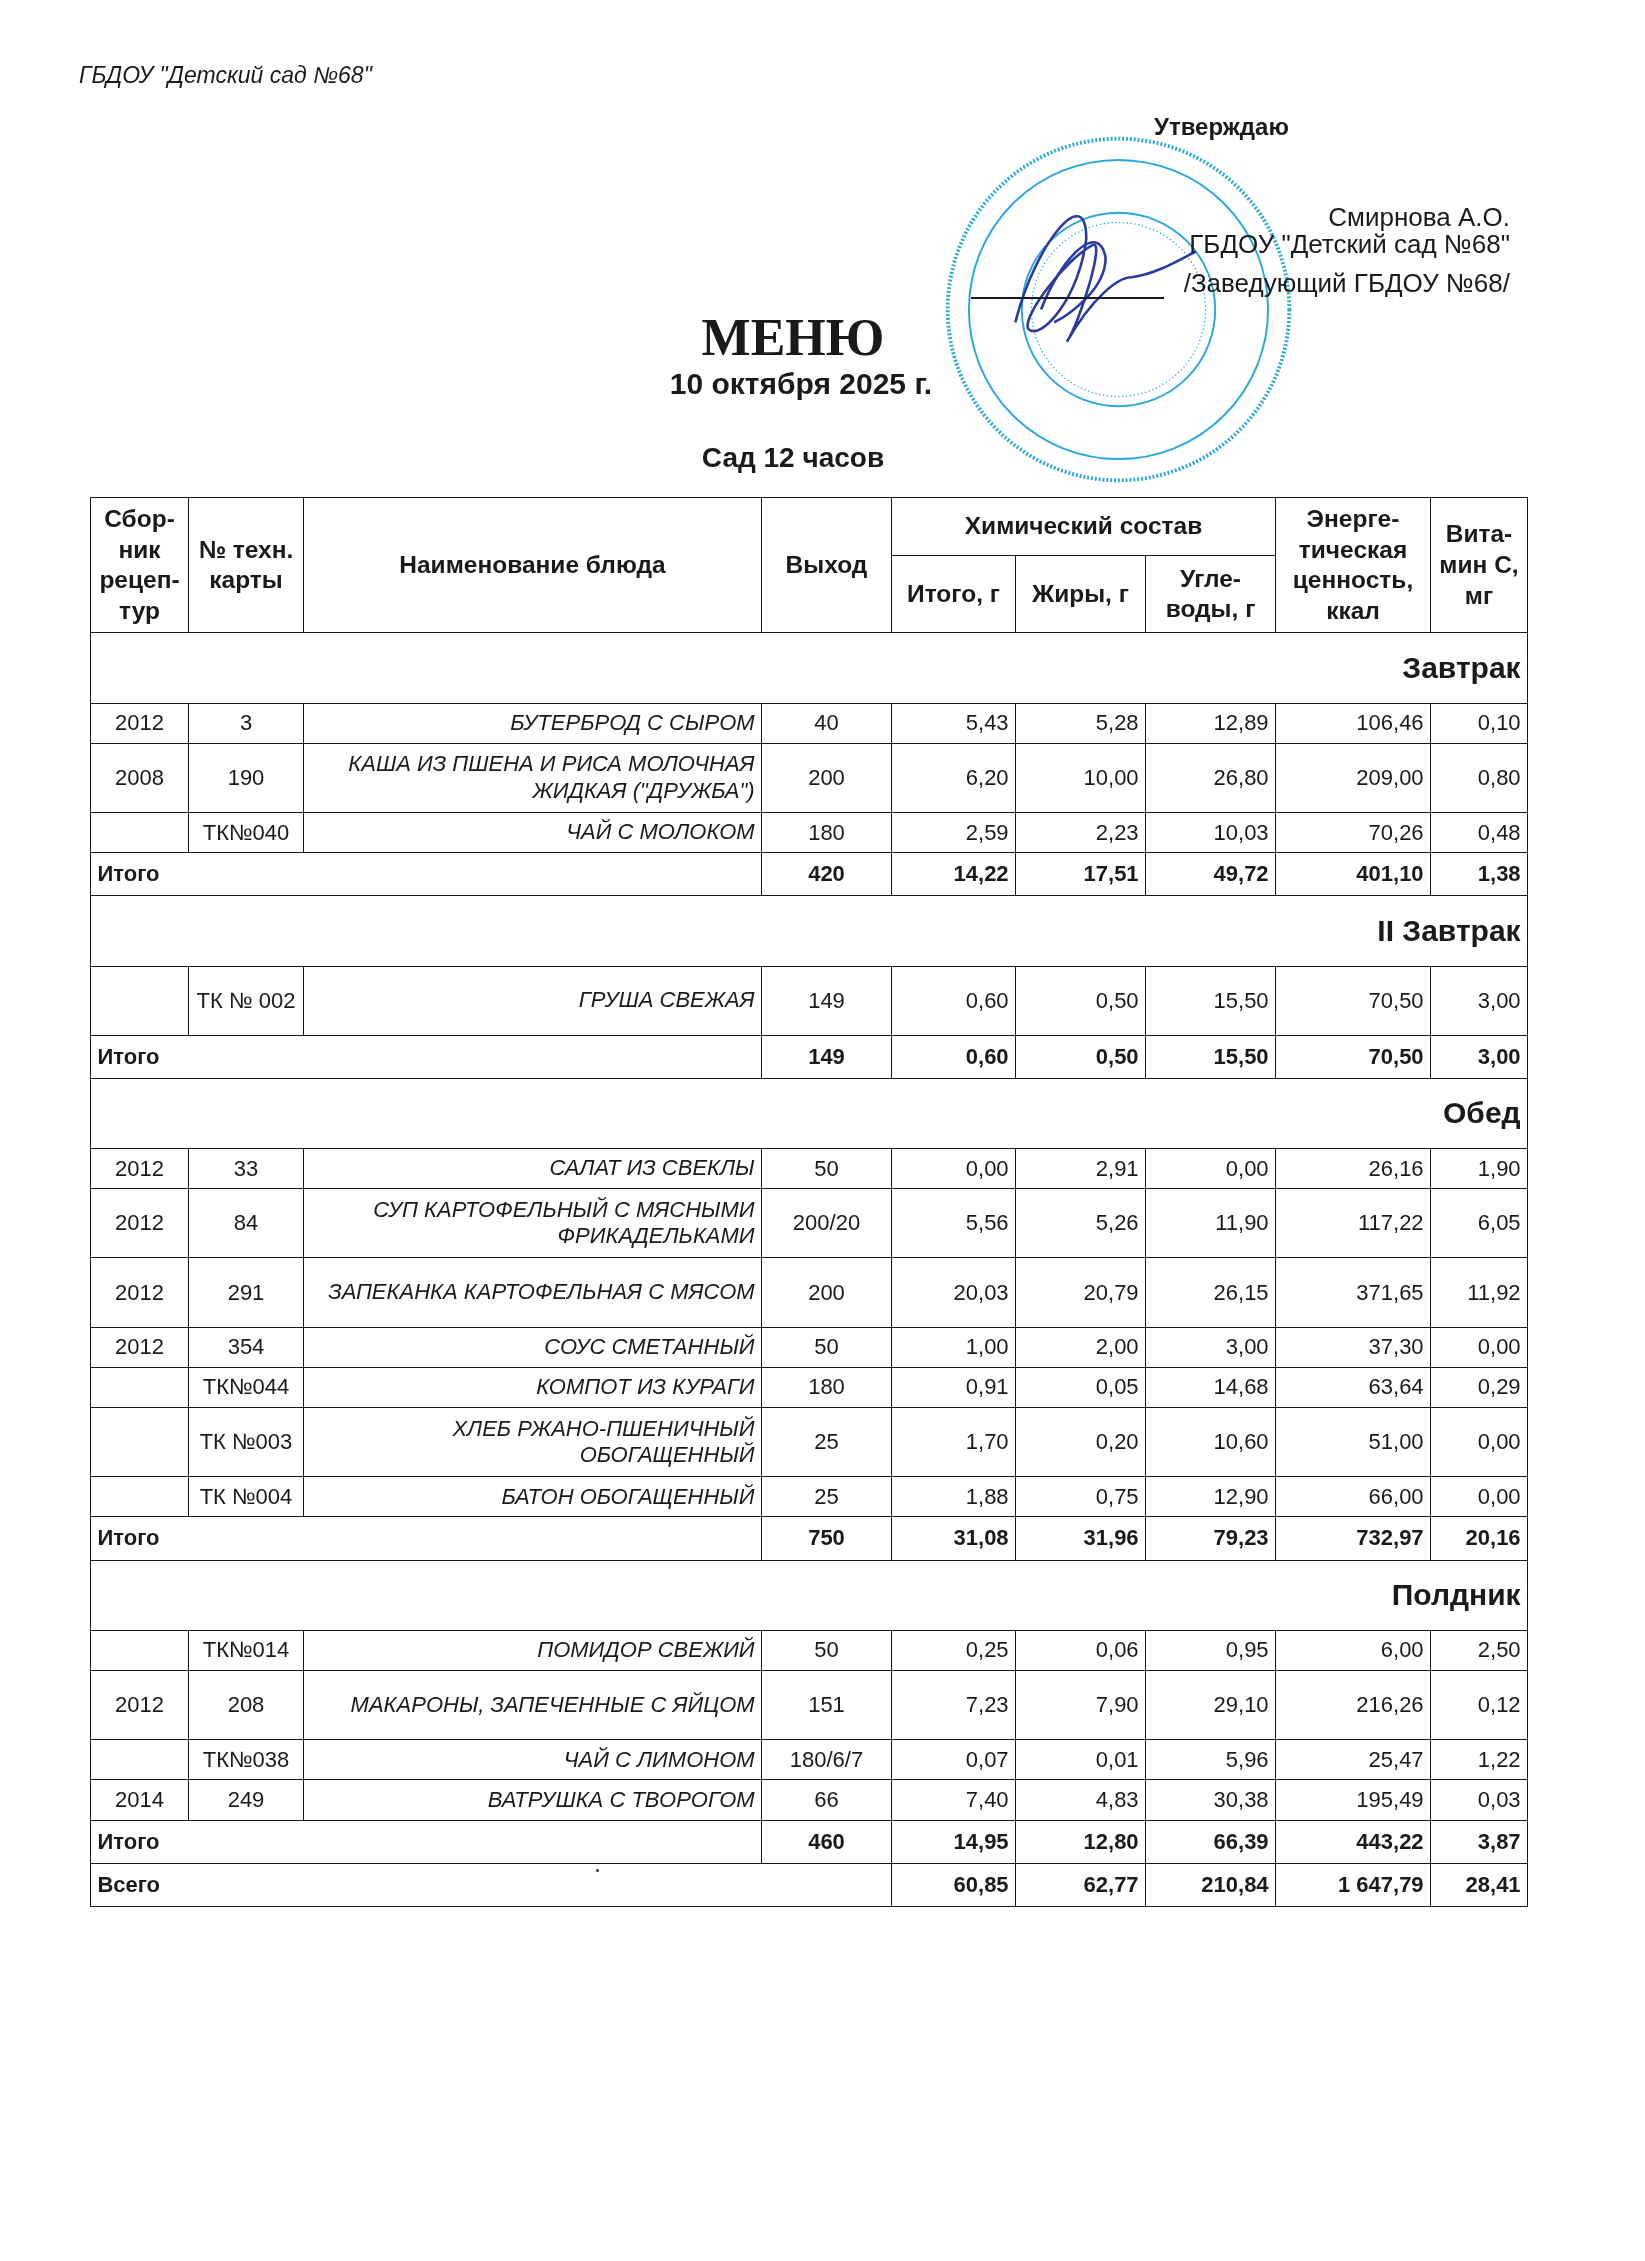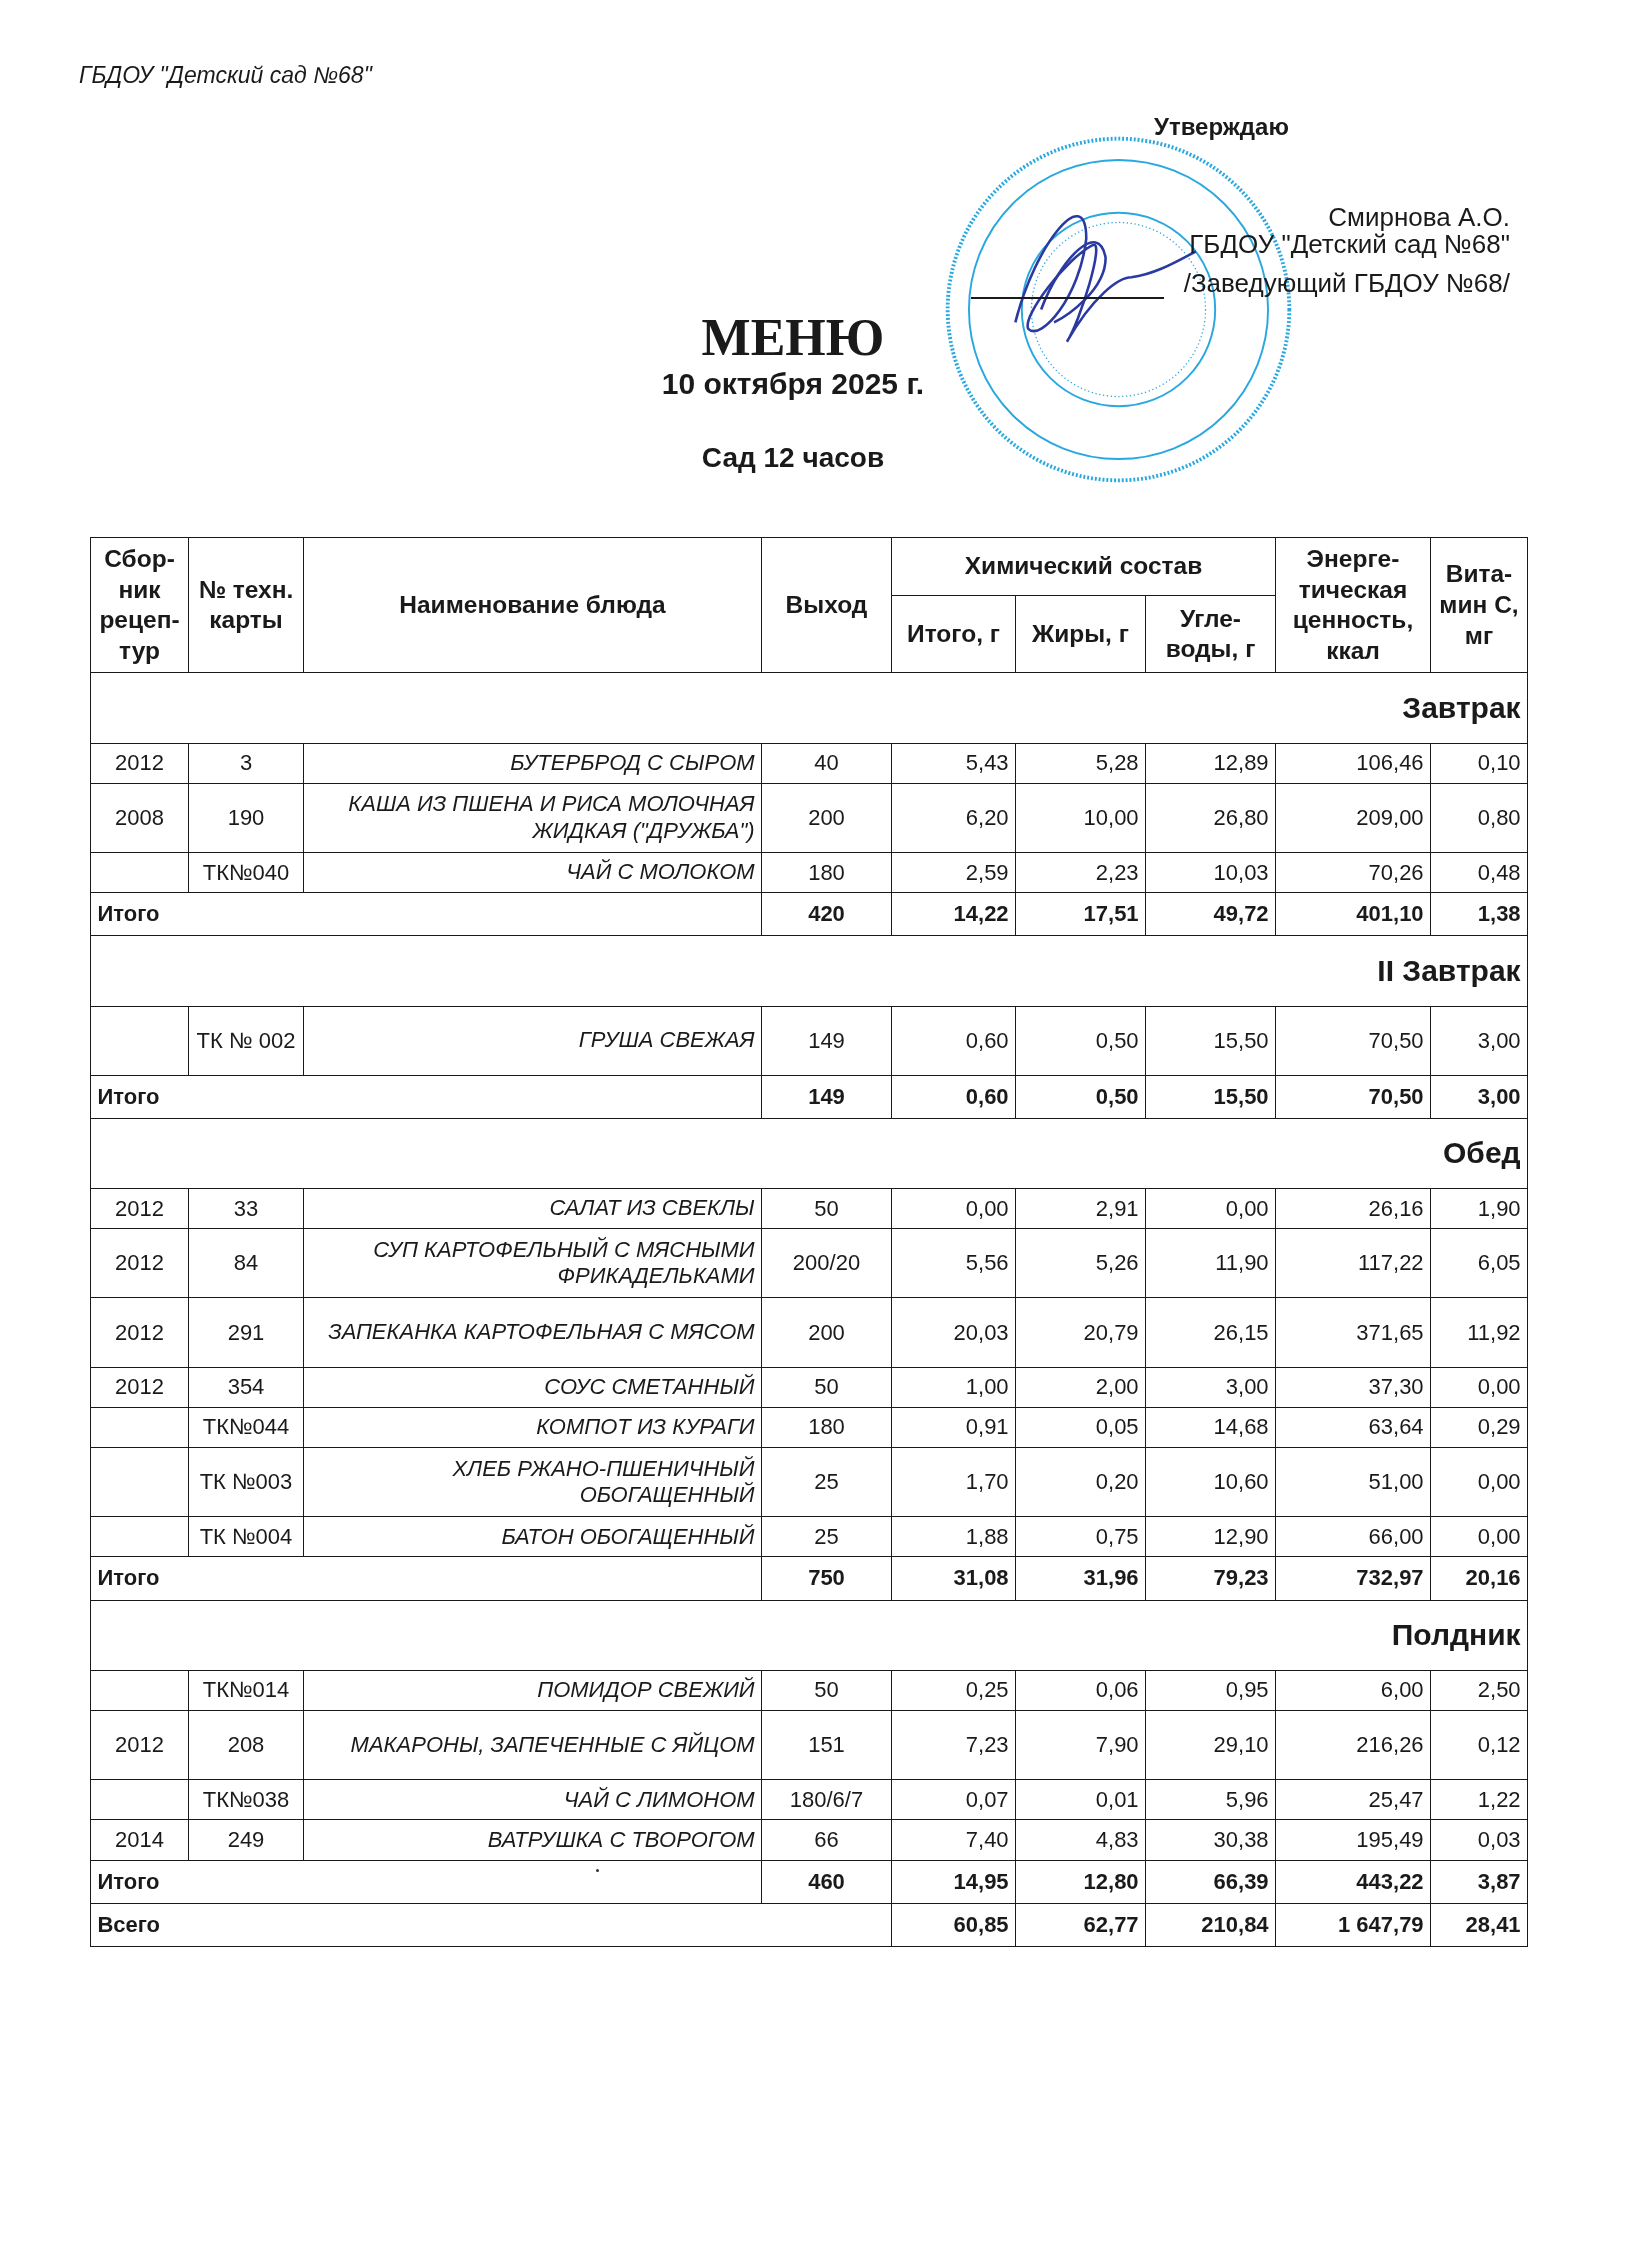--- a/index.html
+++ b/index.html
@@ -8,23 +8,23 @@
   .org { position: absolute; left: 79px; top: 62px; font-size: 23px; font-style: italic; }
   .approve { position: absolute; left: 1154px; top: 113px; font-size: 24px; font-weight: bold; }
   .signer { position: absolute; right: 135px; text-align: right; font-size: 26px; }
   .signer.name { top: 188px; margin-top: 14px; }
   .signer.org2 { top: 229px; }
   .signer.pos { top: 268px; }
   .sig-line { position: absolute; left: 971px; top: 297px; width: 193px; height: 1.9px; background: #1a1a1a; }
   .stamp { position: absolute; left: 938px; top: 129px; width: 361px; height: 361px; pointer-events: none; }
   .title { position: absolute; left: 0; width: 1586px; text-align: center; }
   .menu-title { top: 308px; font-family: "Liberation Serif", serif; font-weight: bold; font-size: 52px; left: 0; width: 1586px; }
-  .date { top: 367px; font-size: 30px; font-weight: bold; }
+  .date { top: 367px; font-size: 30px; font-weight: bold; margin-left: 8px; }
   .garden { top: 442px; font-size: 28px; font-weight: bold; }
-  table.menu { position: absolute; left: 90px; top: 537px; width: 1436px; border-collapse: collapse; table-layout: fixed; }
+  table.menu { position: absolute; left: 90px; top: 497px; width: 1436px; border-collapse: collapse; table-layout: fixed; }
   table.menu td, table.menu th { border: 1.9px solid #1a1a1a; padding: 2.6px 6.4px; font-size: 22px; vertical-align: middle; }
   table.menu th { font-weight: bold; font-size: 24.5px; text-align: center; line-height: 1.25; }
   td.c { text-align: center; }
   td.r { text-align: right; }
   td.l { text-align: left; }
   td.name { text-align: right; line-height: 1.2; font-style: italic; }
   tr.section td { text-align: right; font-weight: bold; font-size: 30px; height: 64px; }
   tr.total td { font-weight: bold; }
   tr.item td { height: 34px; }
   tr.item.tall td { height: 63px; }

